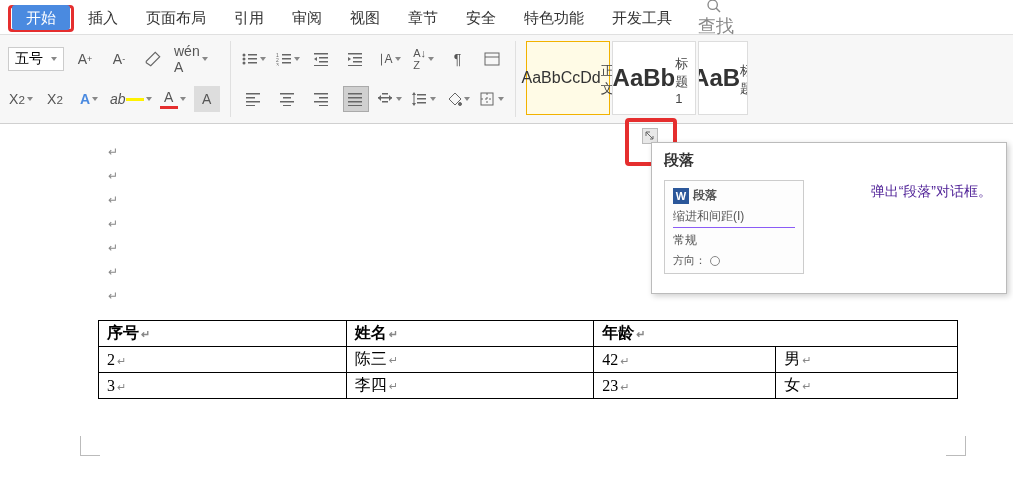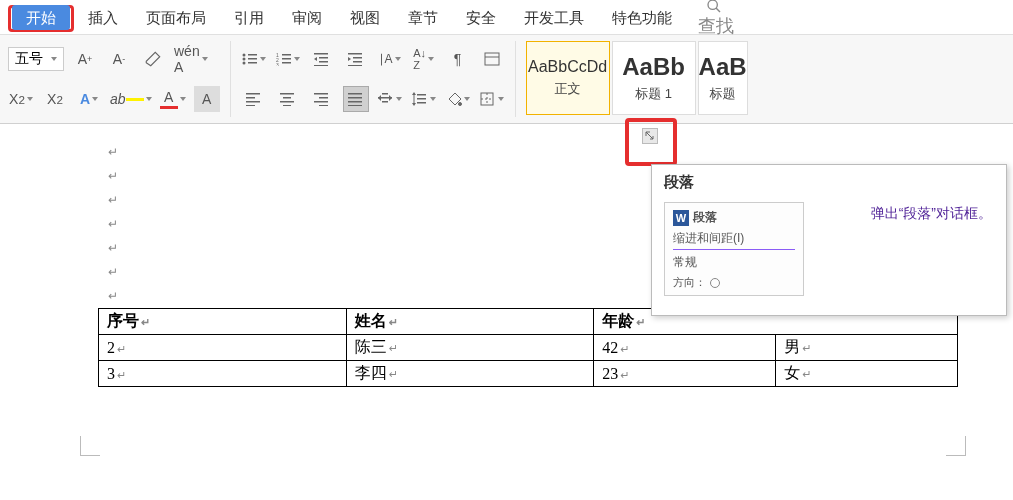--- a/index.html
+++ b/index.html
@@ -107,21 +107,21 @@
       border: 1px solid #aaa;
     }
     
     .style-gallery { display: flex; gap: 2px; }
     .style-item {
       width: 84px;
       height: 74px;
       border: 1px solid #ddd;
       background: #fff;
       display: flex;
-      flex-direction: column;
+      flex-direction: row;
       align-items: center;
       justify-content: center;
       cursor: pointer;
     }
     .style-item.sel { border: 1px solid #f2b200; background: #fffbe6; }
     .style-prev { font-size: 16px; color: #333; }
     .style-prev.big { font-size: 24px; font-weight: bold; }
     .style-name { font-size: 13px; margin-top: 4px; color: #444; }
     .style-item.partial { width: 50px; overflow: hidden; }
     
@@ -146,21 +146,21 @@
       display: flex;
       align-items: center;
       justify-content: center;
       z-index: 21;
       cursor: pointer;
     }
     
     .tooltip {
       position: absolute;
       left: 651px;
-      top: 164px;
+      top: 142px;
       width: 356px;
       height: 152px;
       background: #fff;
       border: 1px solid #bbb;
       box-shadow: 2px 2px 6px rgba(0,0,0,0.2);
       z-index: 30;
       font-size: 14px;
       color: #333;
     }
     .tt-title {
@@ -207,20 +207,21 @@
       font-family: "SimSun";
       font-size: 12px;
       color: #888;
       line-height: 24px;
       display: block;
       margin-left: 28px;
     }
     table.doc-table {
       border-collapse: collapse;
       width: 860px;
+      margin-top: 12px;
       margin-left: 18px;
       font-family: "SimSun", serif;
       font-size: 16px;
     }
     table.doc-table th, table.doc-table td {
       border: 1px solid #000;
       padding: 2px 8px;
       text-align: left;
       height: 26px;
     }
@@ -239,22 +240,22 @@
   <span class="tab-highlight">
     <span class="tab active">开始</span>
   </span>
   <span class="tab">插入</span>
   <span class="tab">页面布局</span>
   <span class="tab">引用</span>
   <span class="tab">审阅</span>
   <span class="tab">视图</span>
   <span class="tab">章节</span>
   <span class="tab">安全</span>
+  <span class="tab">特色功能</span>
   <span class="tab">开发工具</span>
-  <span class="tab">特色功能</span>
   <span class="search-box">
     <svg viewBox="0 0 24 24" fill="none" stroke="#888" stroke-width="2">
         <circle cx="10" cy="10" r="7"></circle>
         <line x1="15" y1="15" x2="21" y2="21"></line>
       </svg>
     <span>查找</span>
   </span>
 </div>
 
 <div class="ribbon">

